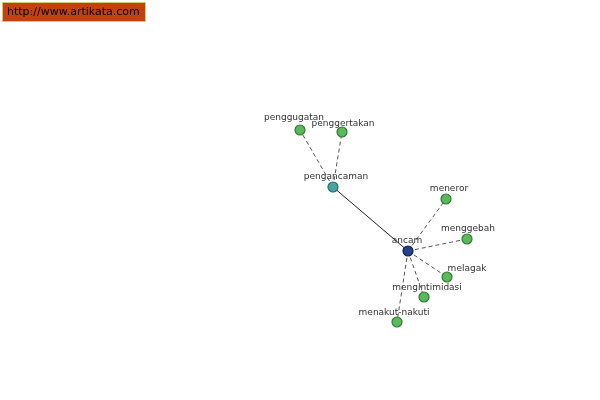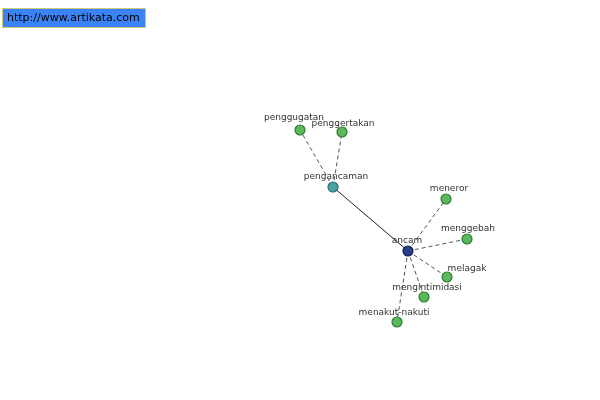--- a/index.html
+++ b/index.html
@@ -6,23 +6,23 @@
     margin: 0;
     padding: 0;
     width: 600px;
     height: 400px;
     background: #ffffff;
     overflow: hidden;
     font-family: "DejaVu Sans", "Liberation Sans", sans-serif;
   }
   .url-bar {
     position: absolute;
-    top: 8px;
+    top: 2px;
     left: 2px;
-    background: #3b82f6;
+    background: #c2410c;
     border: 1px solid #cccc77;
     padding: 2px 5px 3px 4px;
     font-size: 11px;
     color: #000000;
     white-space: nowrap;
     cursor: text;
   }
   .graph-wrap {
     position: absolute;
     top: 0;

